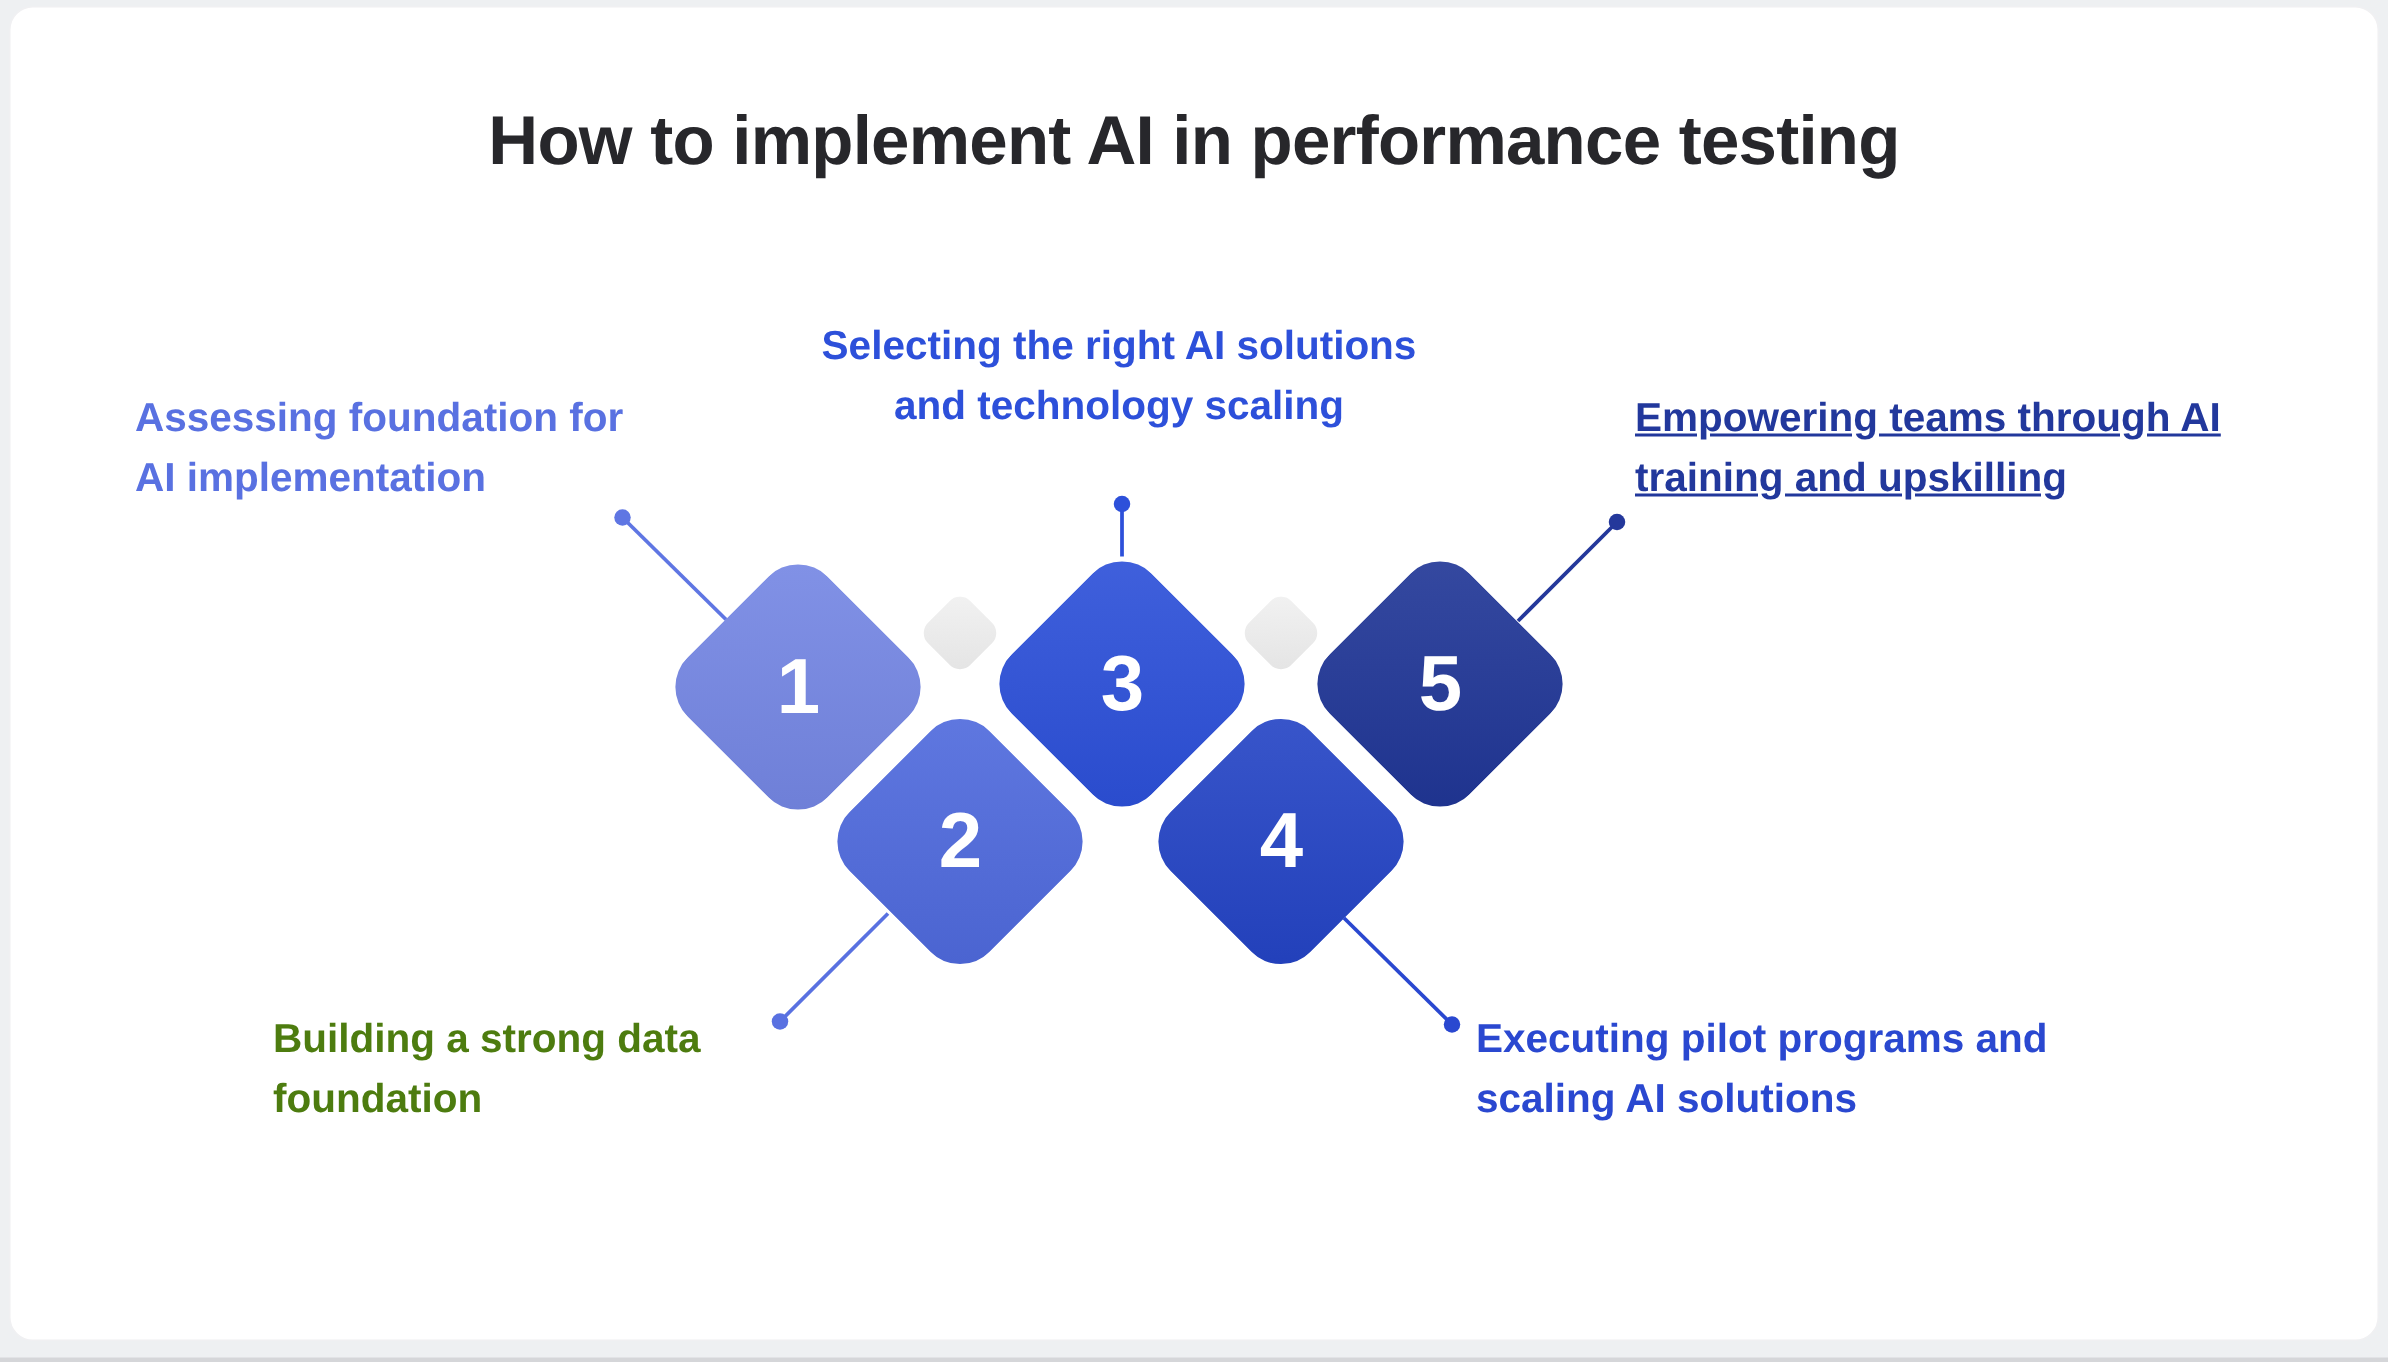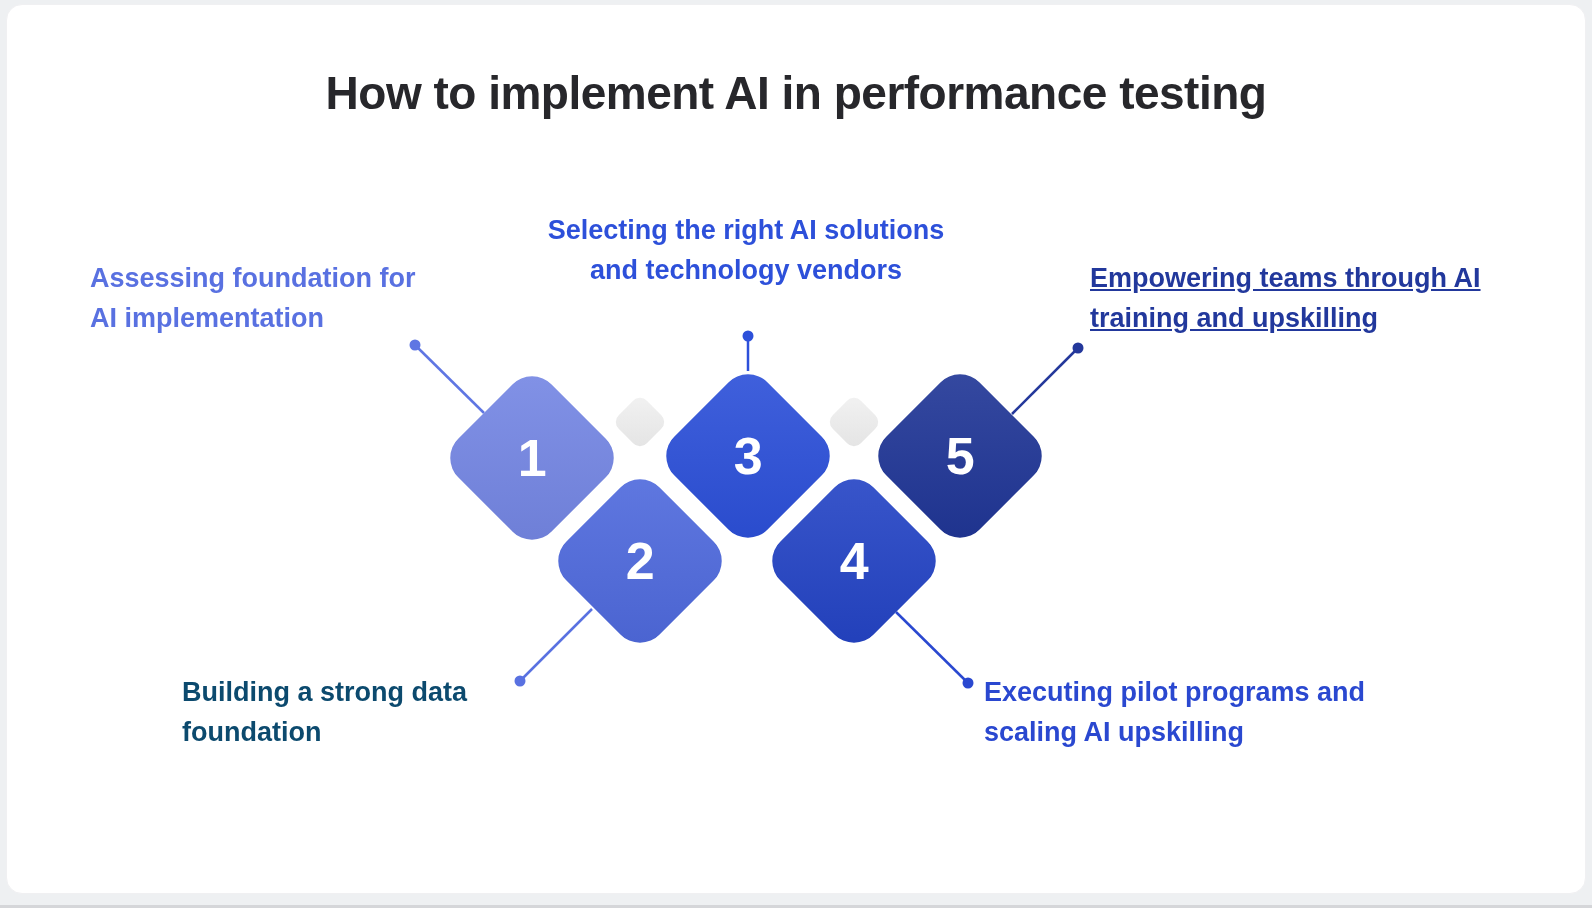--- a/index.html
+++ b/index.html
@@ -94,22 +94,22 @@
 </div>
 <div class="diamond d4" style="background-color: rgb(35, 67, 197);">
   <span class="num">4</span>
 </div>
 <div class="diamond d5" style="background-color: rgb(31, 53, 150);">
   <span class="num">5</span>
 </div>
 
 <div class="label label-1" style="color: rgb(89, 113, 225);">Assessing foundation for
 AI implementation</div>
-<div class="label label-2" style="color: #0c4a6e;">Building a strong data
+<div class="label label-2" style="color: #4d7c0f;">Building a strong data
 foundation</div>
 <div class="label label-3" style="color: rgb(45, 80, 218);">Selecting the right AI solutions
-and technology vendors</div>
+and technology scaling</div>
 <div class="label label-4" style="color: rgb(42, 72, 208);">Executing pilot programs and
-scaling AI upskilling</div>
+scaling AI solutions</div>
 <div class="label label-5" style="color: rgb(34, 56, 156); text-decoration: underline;">Empowering teams through AI
 training and upskilling</div>
 
 <div class="bottom-line"></div>
 
 </body></html>

